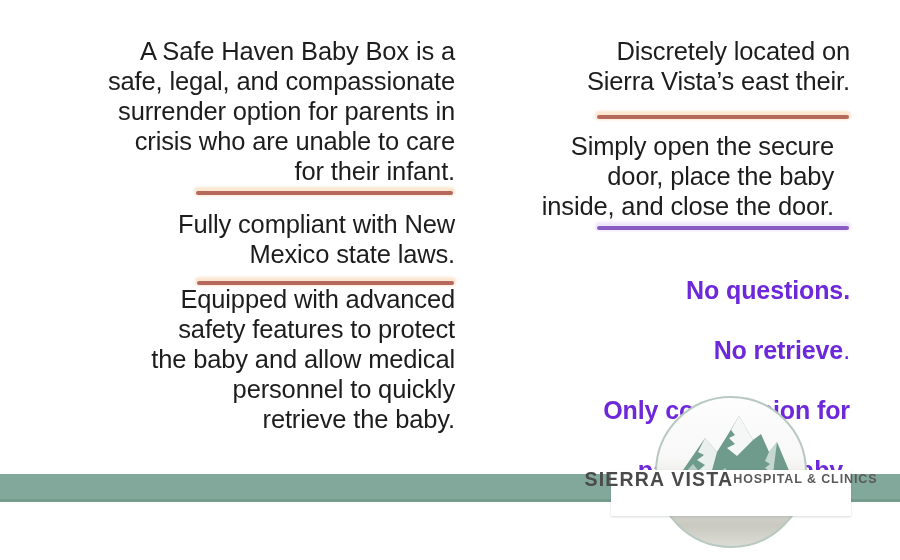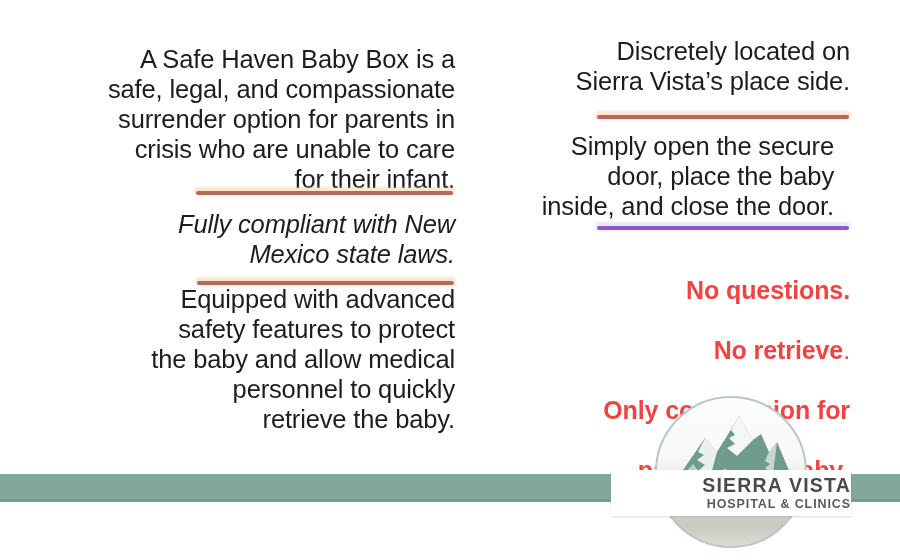--- a/index.html
+++ b/index.html
@@ -44,21 +44,21 @@
     letter-spacing: -0.15px;
     color: #1d1d1d;
     white-space: pre-line;
     font-weight: 400;
   }
 
   .para-bold {
     font-size: 25px;
     line-height: 30px;
     letter-spacing: -0.1px;
-    color: #ef4444;
+    color: #6d28d9;
     font-weight: 700;
     white-space: pre-line;
   }
   .para-bold .dot {
     font-weight: 400;
   }
 
   
   .divider {
     position: relative;
@@ -135,22 +135,22 @@
     top: 74px;
     width: 240px;
     height: 46px;
     background: #ffffff;
     box-shadow: 0 1px 2px rgba(120,130,128,0.28);
   }
   .logo-band-inner {
     position: absolute;
     inset: 0;
     display: flex;
-    flex-direction: column;
-    align-items: flex-end;
+    flex-direction: row;
+    align-items: flex-start;
     justify-content: center;
     line-height: 1;
   }
   .logo-name {
     font-size: 19.5px;
     font-weight: 700;
     letter-spacing: 1.2px;
     color: #4a4a4a;
     white-space: nowrap;
   }
@@ -163,48 +163,48 @@
     white-space: nowrap;
   }
 </style>
 </head>
 <body>
 
 <div class="canvas">
 
   <div class="col col-left">
 
-    <div class="para" style="position:absolute; top:44px; right:0; width:455px;">A Safe Haven Baby Box is a
+    <div class="para" style="position:absolute; top:36px; right:0; width:455px;">A Safe Haven Baby Box is a
 safe, legal, and compassionate
 surrender option for parents in
 crisis who are unable to care
 for their infant.</div>
 
     <div class="divider divider-terracotta" style="position:absolute; top:191px; left:196px; width:257px;">
       <div class="divider-bar"></div>
     </div>
 
-    <div class="para" style="position:absolute; top:209px; right:0; width:455px;font-style:italic;">Fully compliant with New
+    <div class="para" style="position:absolute; top:209px; right:0; width:455px;">Fully compliant with New
 Mexico state laws.</div>
 
     <div class="divider divider-terracotta" style="position:absolute; top:281px; left:197px; width:257px;">
       <div class="divider-bar"></div>
     </div>
 
     <div class="para" style="position:absolute; top:284px; right:0; width:455px;">Equipped with advanced
 safety features to protect
 the baby and allow medical
 personnel to quickly
 retrieve the baby.</div>
   </div>
 
   <div class="col col-right">
 
     <div class="para" style="position:absolute; top:36px; right:0; width:380px;">Discretely located on
-Sierra Vista’s place side.</div>
+Sierra Vista’s east their.</div>
 
     <div class="divider divider-terracotta" style="position:absolute; top:115px; left:127px; width:252px;">
       <div class="divider-bar"></div>
     </div>
 
     <div class="para" style="position:absolute; top:131px; right:16px; width:380px;">Simply open the secure
 door, place the baby
 inside, and close the door.</div>
 
     <div class="divider divider-purple" style="position:absolute; top:226px; left:127px; width:252px;">

